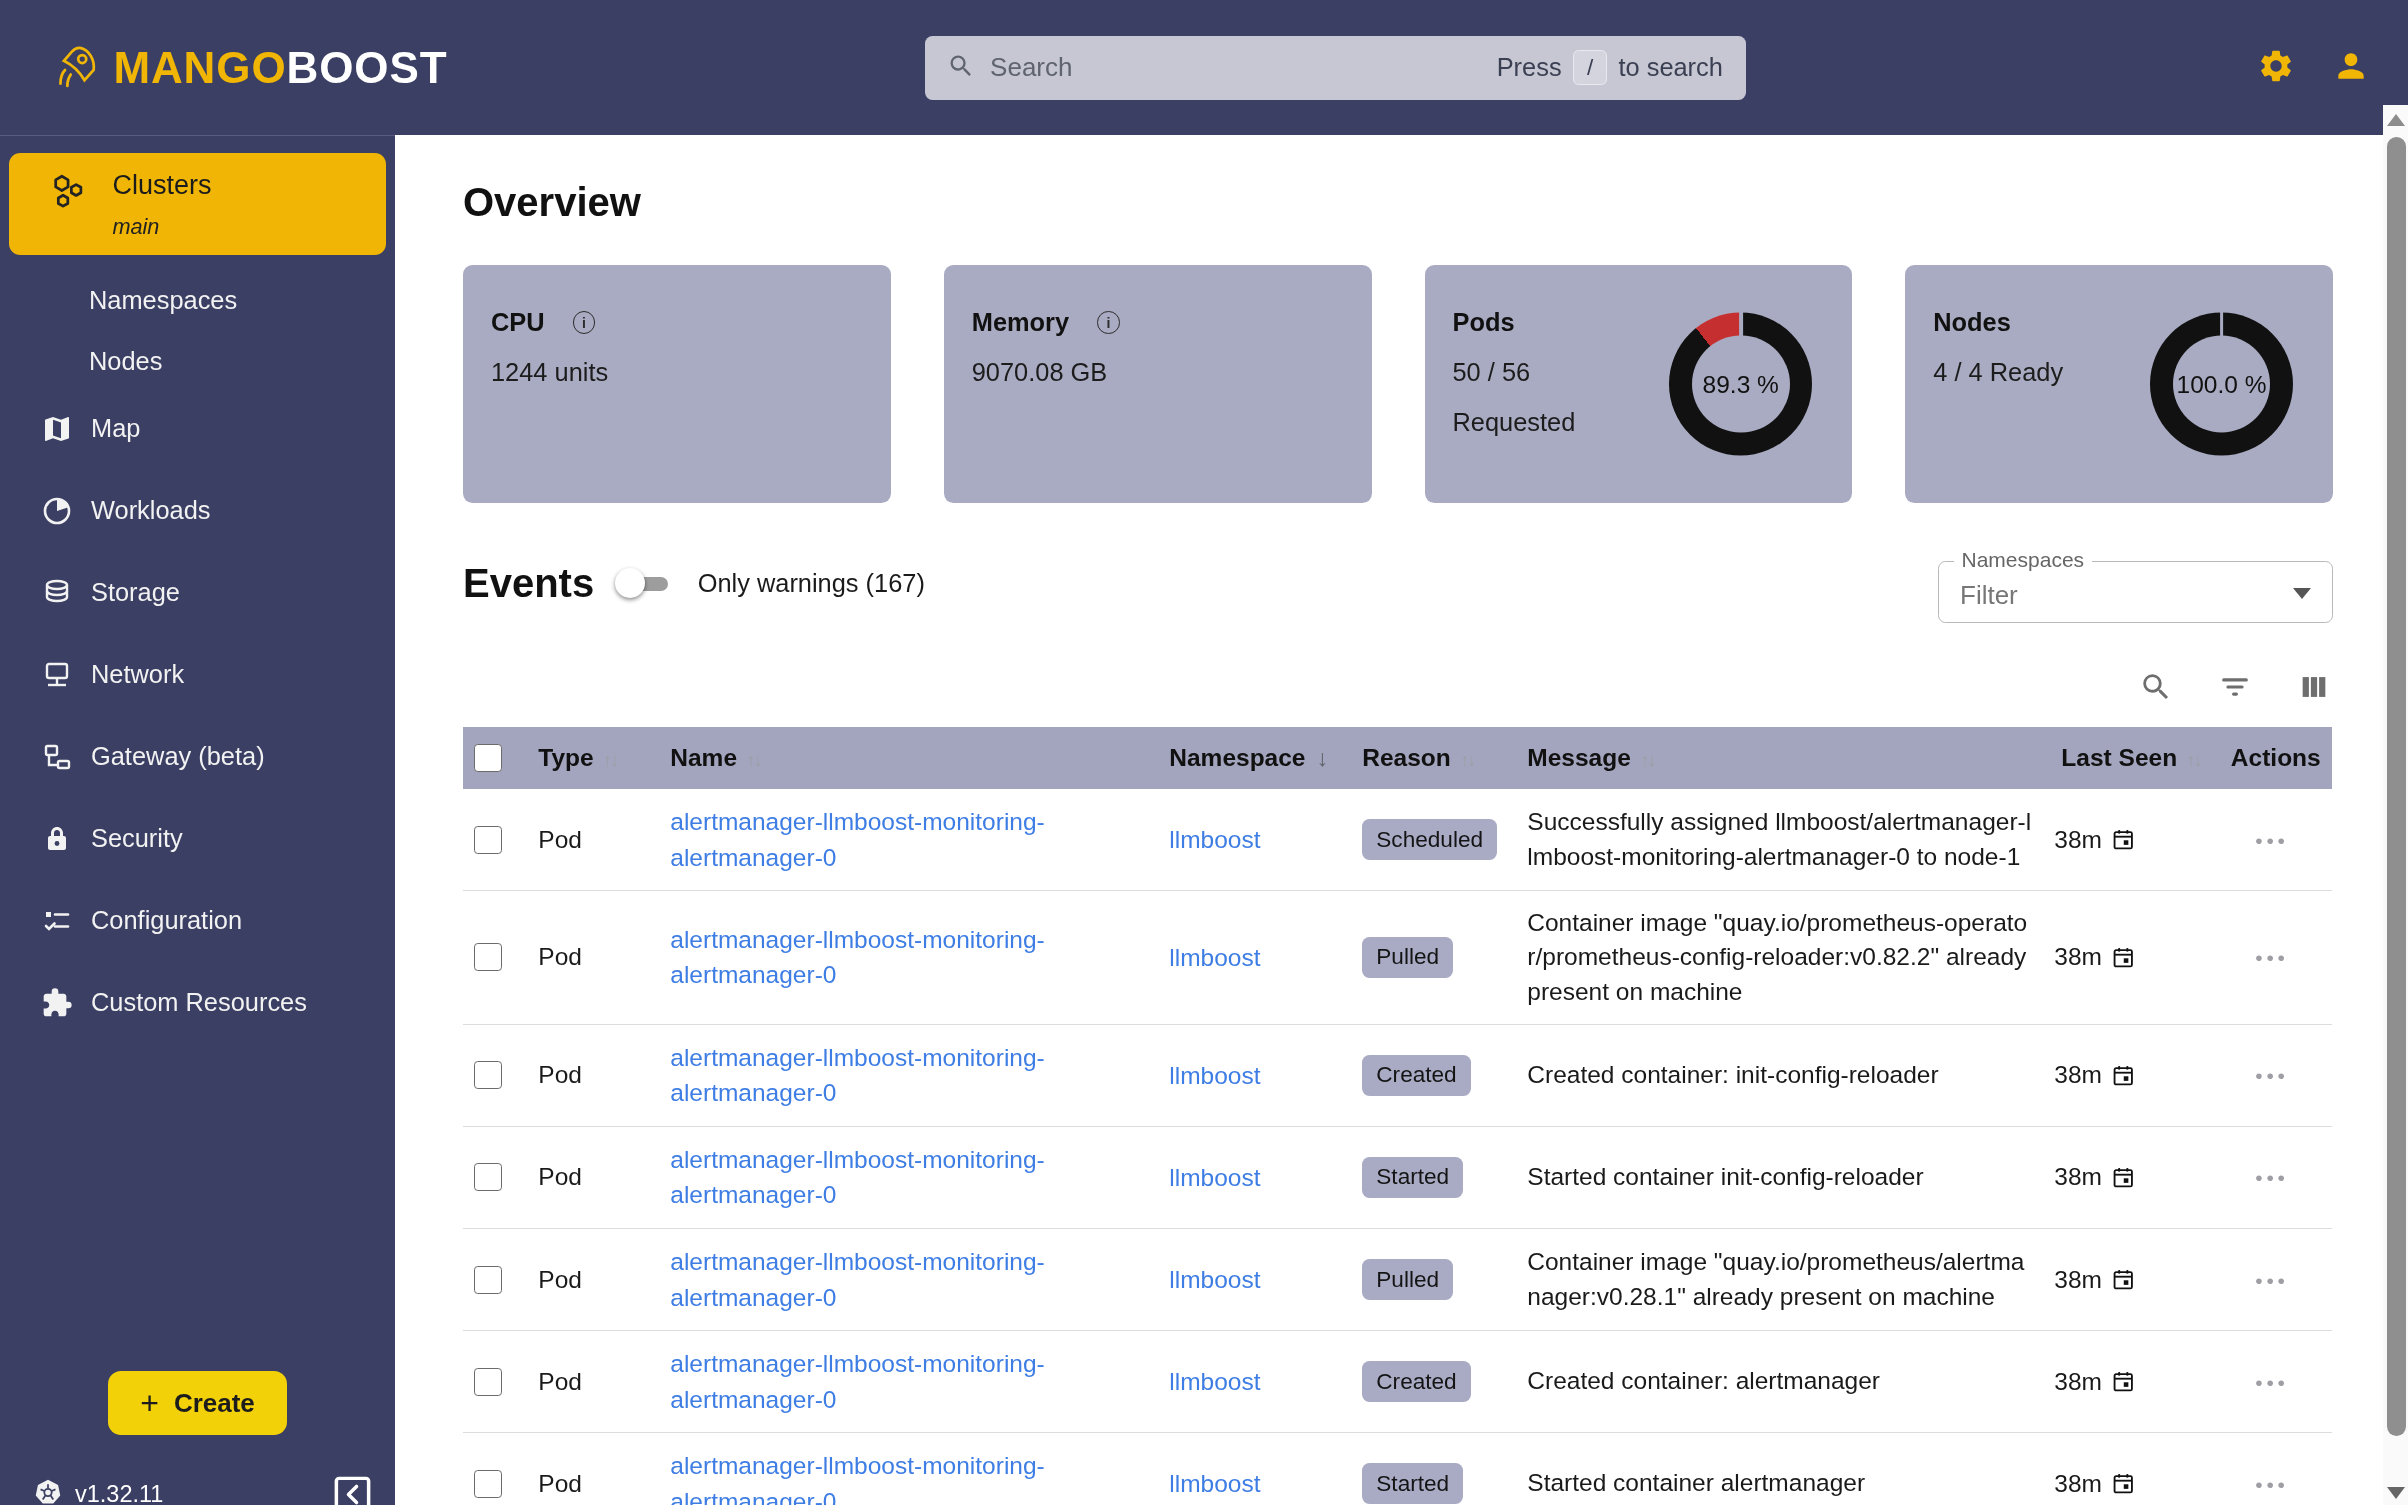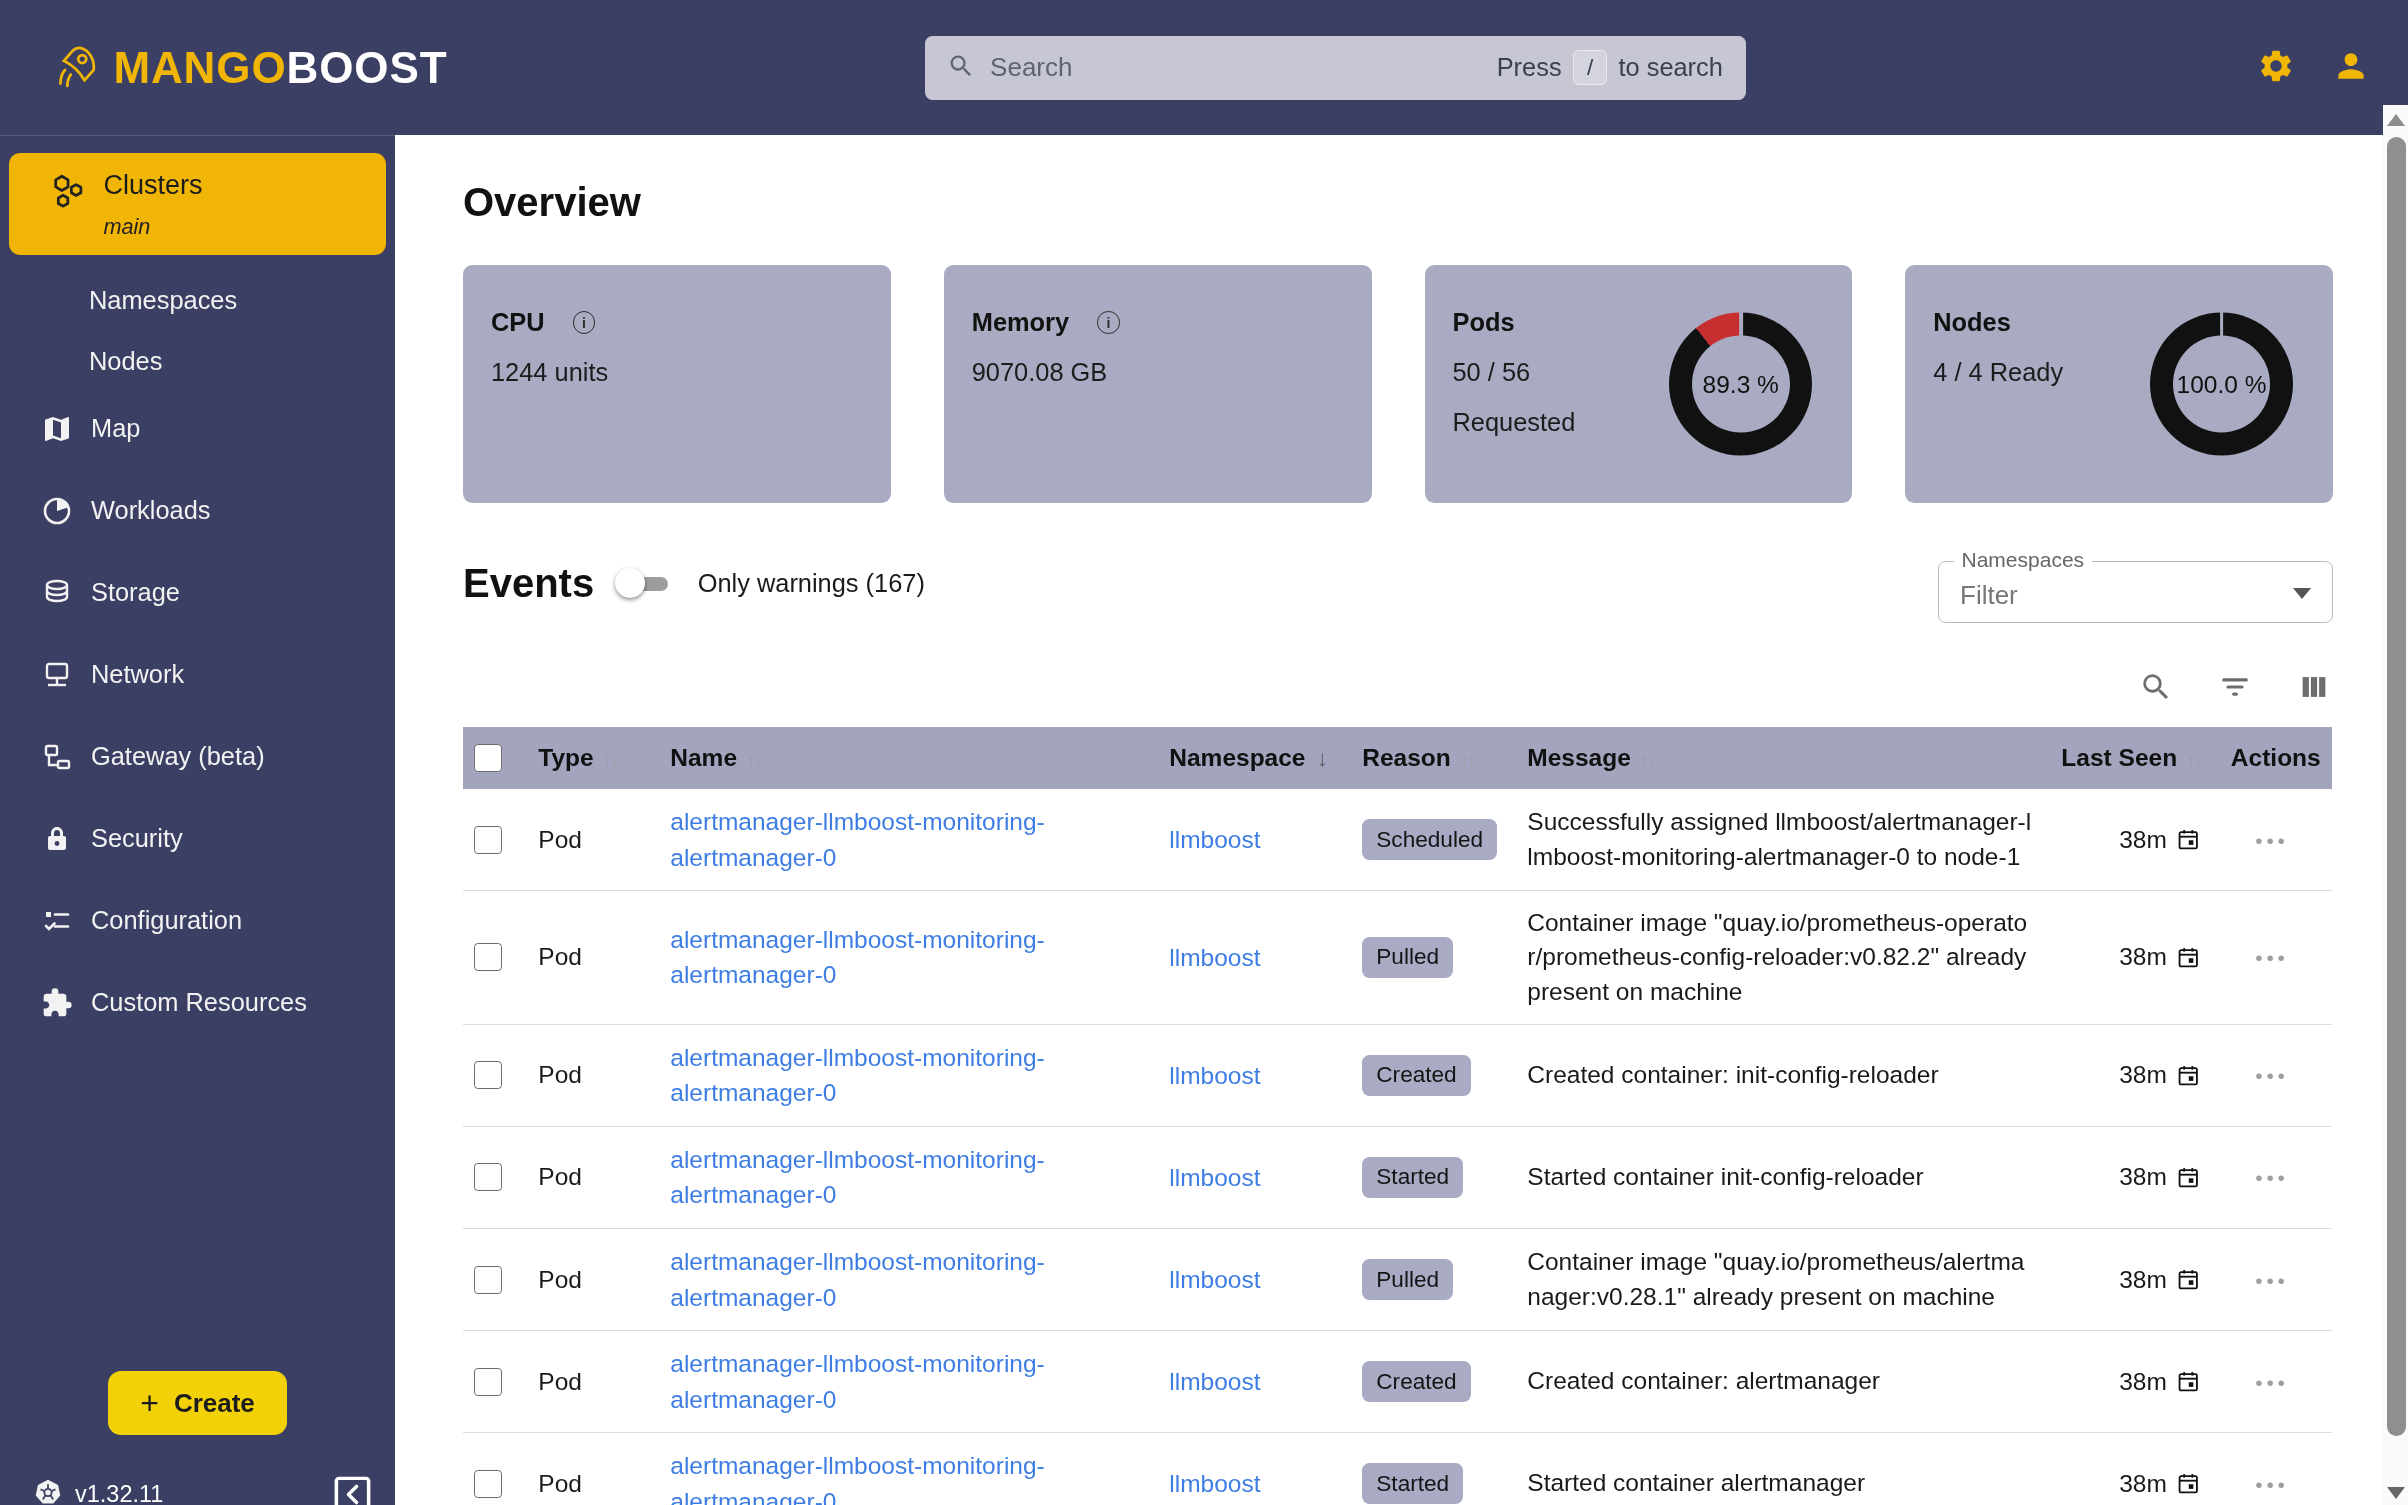--- a/index.html
+++ b/index.html
@@ -19,21 +19,21 @@
   .kbd { display:inline-block; padding:3.8px 13px; background:#d3d4de; border:1.9px solid #e9eaf0; border-radius:5.6px; font-size:22.6px; color:#3a3f52; }
   .header-icons { display:flex; align-items:center; gap:34px; padding:0 38px 0 28px; flex:0 0 auto; }
   .icon-btn { width:41px; height:41px; display:flex; align-items:center; justify-content:center; cursor:pointer; }
 
   
   .app { display:flex; height:1400px; }
 
   
   .sidebar { width:395px; flex:0 0 auto; background:#3a3f63; border-top:0.9px solid #585d80; display:flex; flex-direction:column; padding-top:17px; }
   .cluster-item { margin:0 9.4px; background:#f0b505; border-radius:11.3px; padding:17px 0 15px 41px; display:flex; gap:15px; cursor:pointer; }
-  .cluster-texts { display:flex; flex-direction:column; }
+  .cluster-texts { display:flex; flex-direction:column;margin-left:9px; }
   .cluster-label { font-size:27px; color:#1c1c1c; }
   .cluster-sub { font-size:21.7px; font-style:italic; color:#222; margin-top:13px; }
   .subitems { display:flex; flex-direction:column; margin-top:15px; }
   .subitem { padding:16px 0 16px 89px; font-size:25.4px; color:#f2f2f2; cursor:pointer; }
   .nav { display:flex; flex-direction:column; margin-top:3.8px;gap:16px; }
   .nav-item { display:flex; align-items:center; gap:17px; padding:16px 0 16px 40px; cursor:pointer; }
   .nav-item .nav-icon { width:34px; height:34px; flex:0 0 auto; display:flex; align-items:center; justify-content:center; }
   .nav-item .nav-label { font-size:25.4px; color:#f2f2f2; }
   .sidebar-bottom { margin-top:auto; display:flex; flex-direction:column; }
   .create-btn { align-self:center; display:flex; align-items:center; gap:15px; background:#f2d109; border:none; border-radius:13px; padding:16px 32px; font-size:26px; font-weight:600; color:#1c1c1c; cursor:pointer; font-family:"Liberation Sans", sans-serif; }
@@ -75,21 +75,21 @@
   
   table.events { width:1869px; border-collapse:collapse; table-layout:fixed; }
   table.events th { background:#a2a5bd; text-align:left; font-size:24.5px; font-weight:700; color:#111; padding:17px 11.3px; vertical-align:middle; }
   table.events td { font-size:24.5px; color:#1a1a1a; padding:15px 11.3px; vertical-align:middle; border-bottom:0.9px solid #dcdcdc; }
   .sort-pair { font-size:18px; color:#9aa0a6; margin-left:9.4px; letter-spacing:-1.9px; font-weight:400; }
   .sort-active { font-size:23.5px; color:#5f6368; margin-left:11.3px; font-weight:400; }
   input.cb { appearance:none; -webkit-appearance:none; width:28px; height:28px; border:1.9px solid #6b6b6b; border-radius:3.8px; background:#fff; cursor:pointer; display:block; }
   a.cell-link { color:#3d7de4; text-decoration:none; cursor:pointer; line-height:1.45; }
   .chip { display:inline-block; background:#a9abc4; border-radius:7.5px; padding:7.5px 14px; font-size:22.6px; color:#141414; }
   td.c-msg { word-break:break-all; line-height:1.4; font-size:23.5px; }
-  td.c-seen { text-align:right; white-space:nowrap; }
+  td.c-seen { text-align:left; white-space:nowrap; }
   td.c-seen .seen-inner { display:inline-flex; align-items:center; gap:9.4px; }
   td.c-actions { text-align:center; }
   .dots { color:#9e9ea4; font-size:21px; letter-spacing:3.8px; cursor:pointer; }
 
   
   .scrollbar { position:absolute; top:105px; right:0; width:26px; height:1400px; background:#fafafa; z-index:6; }
   .sb-up { position:absolute; top:9.4px; left:50%; transform:translateX(-50%); width:0; height:0; border-left:9.4px solid transparent; border-right:9.4px solid transparent; border-bottom:12.2px solid #8c8c8c; }
   .sb-thumb { position:absolute; top:32px; left:3.8px; width:19px; height:1299px; background:#8f8f8f; border-radius:9.4px; }
   .sb-down { position:absolute; bottom:5.6px; left:50%; transform:translateX(-50%); width:0; height:0; border-left:9.4px solid transparent; border-right:9.4px solid transparent; border-top:12.2px solid #666; }
 </style>

